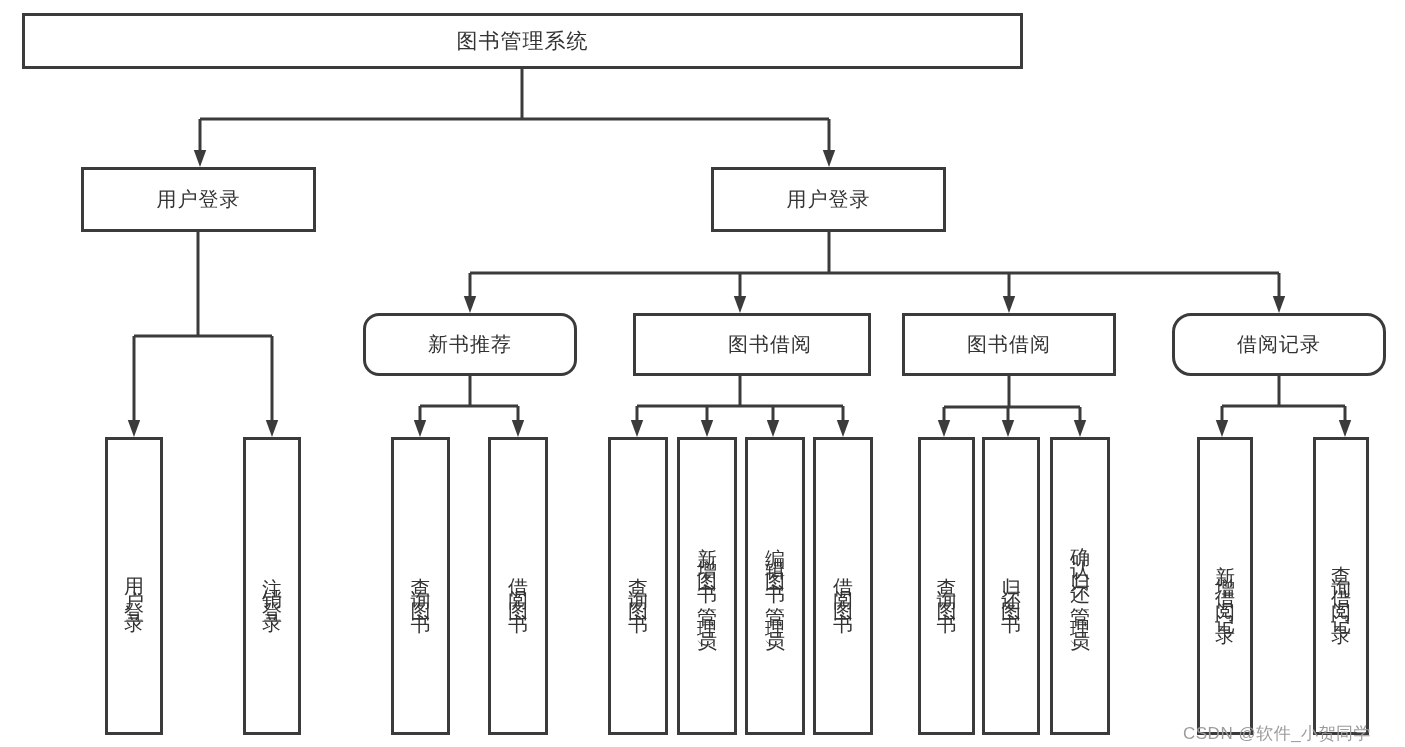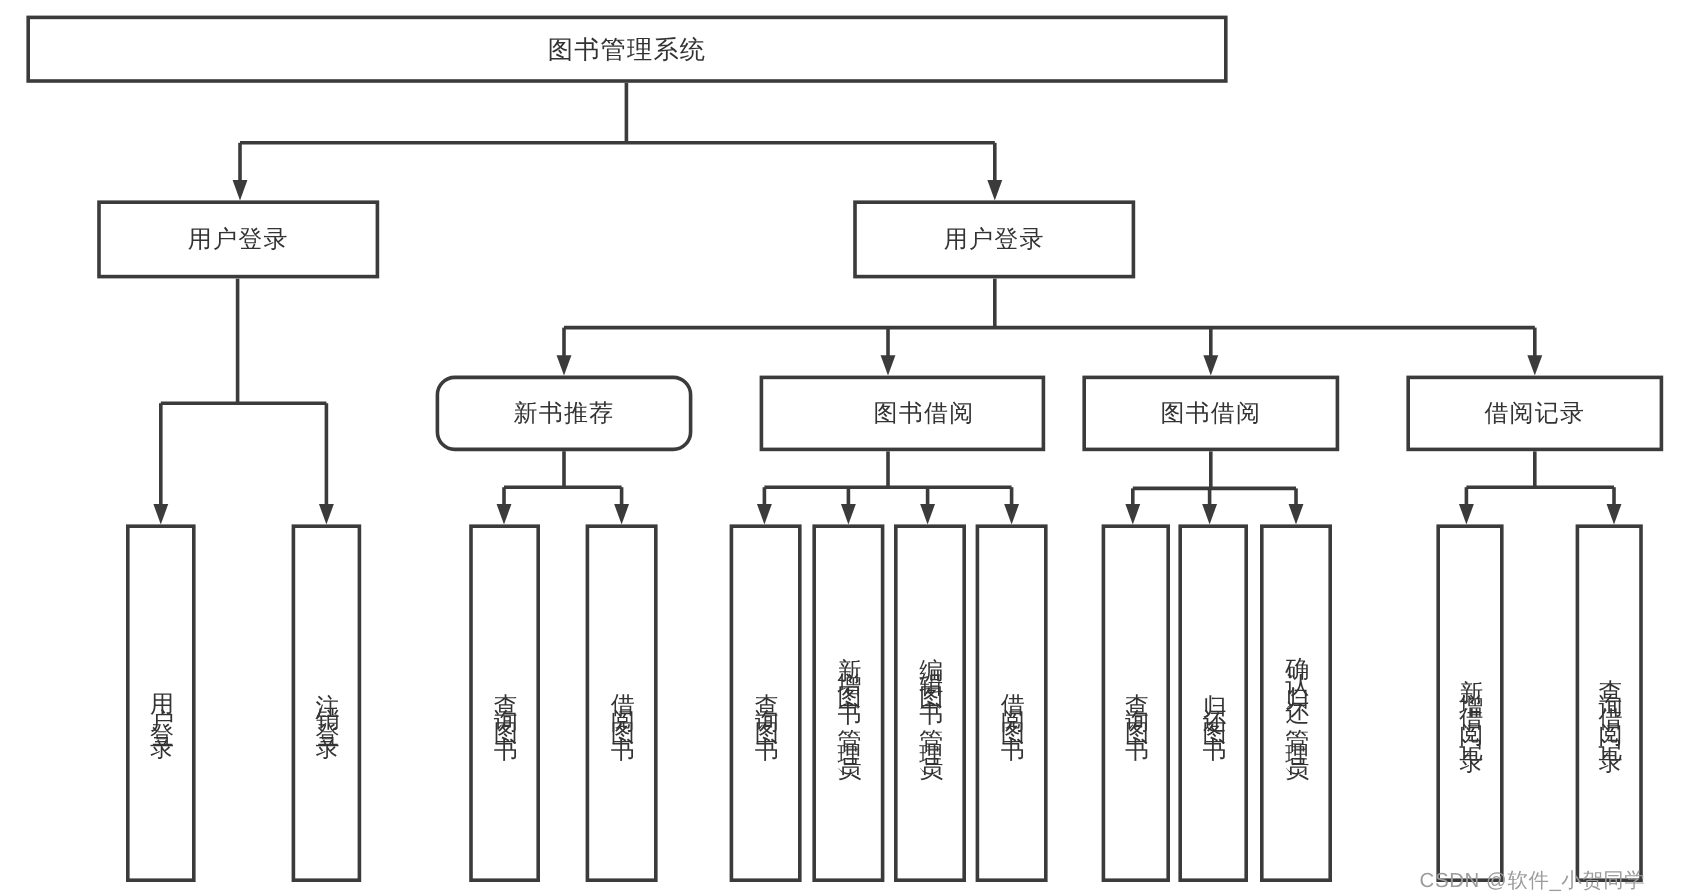--- a/index.html
+++ b/index.html
@@ -110,21 +110,21 @@
 
   <div class="node" style="left:363px;top:313px;width:214px;height:63px;border-radius:16px;">
     <span>新书推荐</span>
   </div>
   <div class="node" style="left:633px;top:313px;width:238px;height:63px;padding-left:36px;">
     <span>图书借阅</span>
   </div>
   <div class="node" style="left:902px;top:313px;width:214px;height:63px;">
     <span>图书借阅</span>
   </div>
-  <div class="node" style="left:1172px;top:313px;width:214px;height:63px;">
+  <div class="node" style="left:1172px;top:313px;width:214px;height:63px;border-radius:19px;">
     <span>借阅记录</span>
   </div>
 
   <div class="vnode" style="left:105px;top:437px;width:58px;height:298px;">
     <span class="vlabel">用户登录</span>
   </div>
   <div class="vnode" style="left:243px;top:437px;width:58px;height:298px;">
     <span class="vlabel">注销登录</span>
   </div>
 

